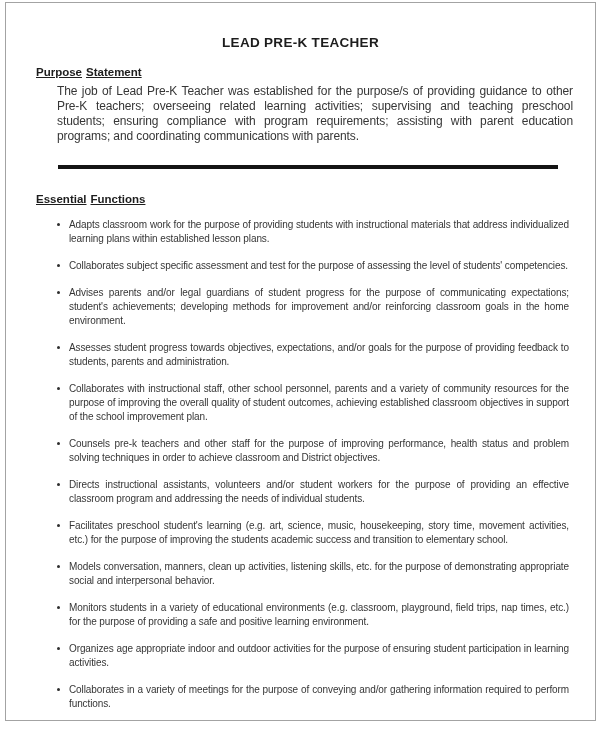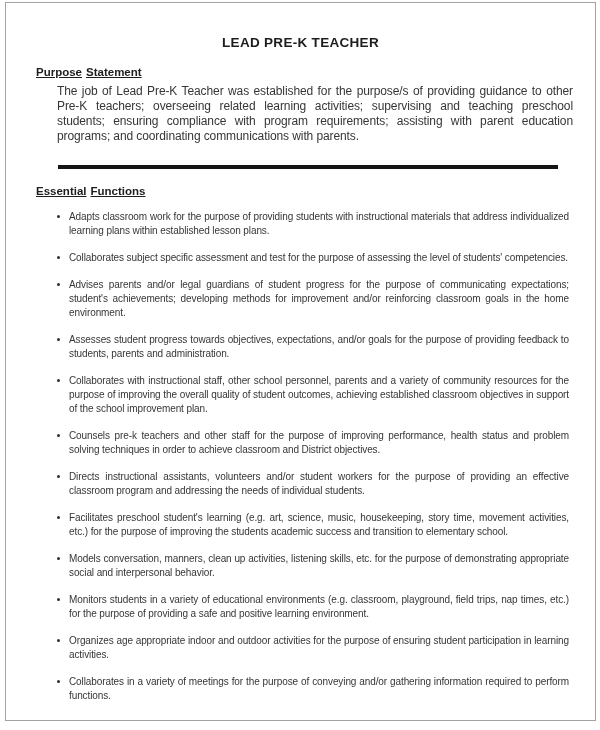--- a/index.html
+++ b/index.html
@@ -30,21 +30,21 @@
     color: #1d1d1d;
     letter-spacing: 0.3px;
   }
   h2.sec-heading {
     margin: 0 0 0 30px;
     font-size: 11.5px;
     font-weight: bold;
     color: #1d1d1d;
   }
   #purpose-heading { margin-top: 16px; }
-  #essential-heading { margin-top: 16px; }
+  #essential-heading { margin-top: 24px; }
   .uw { text-decoration: underline; }
   .uw + .uw { margin-left: 4px; }
   .purpose-body {
     margin: 6px 22px 0 51px;
     text-align: justify;
     font-size: 12px;
     line-height: 15px;
     letter-spacing: -0.1px;
     color: #363636;
   }

